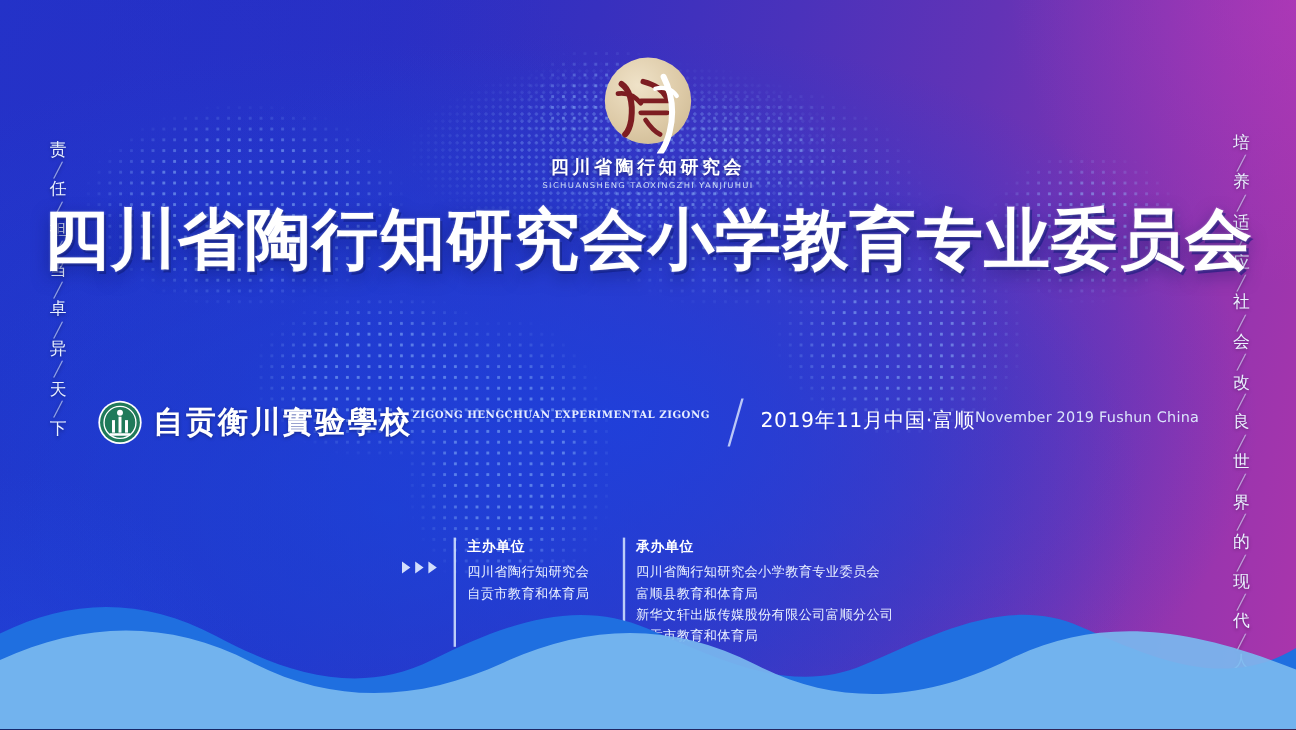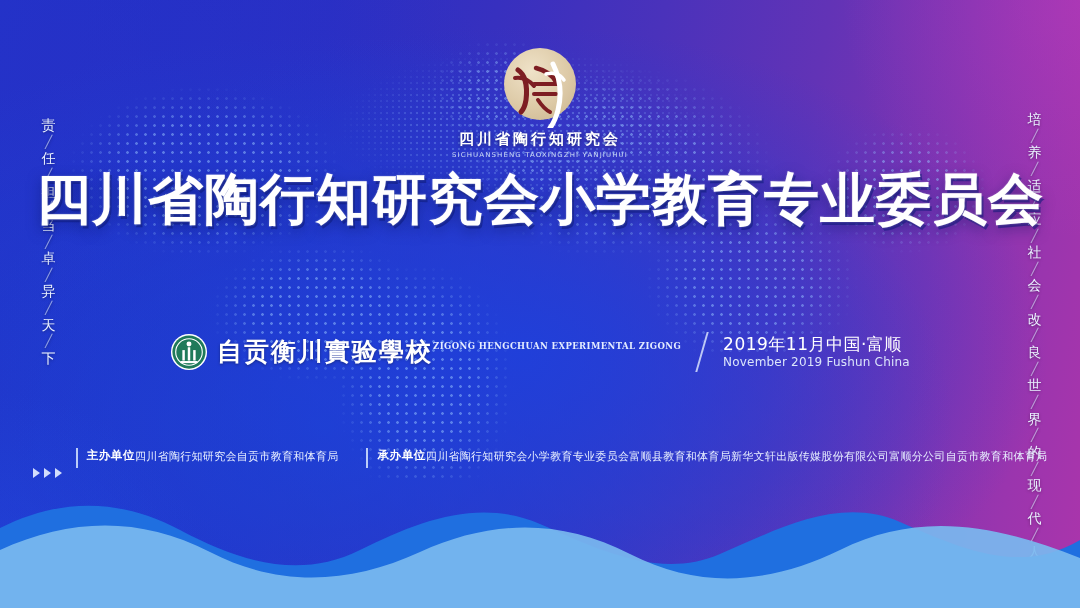--- a/index.html
+++ b/index.html
@@ -198,21 +198,21 @@
     font-weight: bold;
     font-family: "DejaVu Serif", "Liberation Serif", serif;
     margin-top: 2px;
   }
   .slash-div {
     width: 2px; height: 40px;
     background: rgba(225,235,255,0.8);
     transform: skewX(-16deg);
     margin: 0 6px;
   }
-  .date-block { display: flex; flex-direction: column; }
+  .date-block { display: flex; }
   .date-cn {
     color: #ffffff;
     font-size: 17px;
     letter-spacing: 0.5px;
     line-height: 1.25;
   }
   .date-en {
     color: #dbe5fb;
     font-size: 12px;
     letter-spacing: 0.2px;
@@ -245,21 +245,21 @@
     display: flex;
     align-items: stretch;
     gap: 9px;
   }
   .org-block + .org-block { margin-left: 28px; }
   .org-bar {
     width: 2px;
     background: rgba(215,230,255,0.85);
     flex: 0 0 2px;
   }
-  .org-body { display: flex; flex-direction: row; }
+  .org-body { display: flex; flex-direction: column; }
   .org-title {
     color: #ffffff;
     font-size: 11.5px;
     font-weight: bold;
     letter-spacing: 0.6px;
     margin-bottom: 5px;
   }
   .org-line {
     color: #e8efff;
     font-size: 11px;

